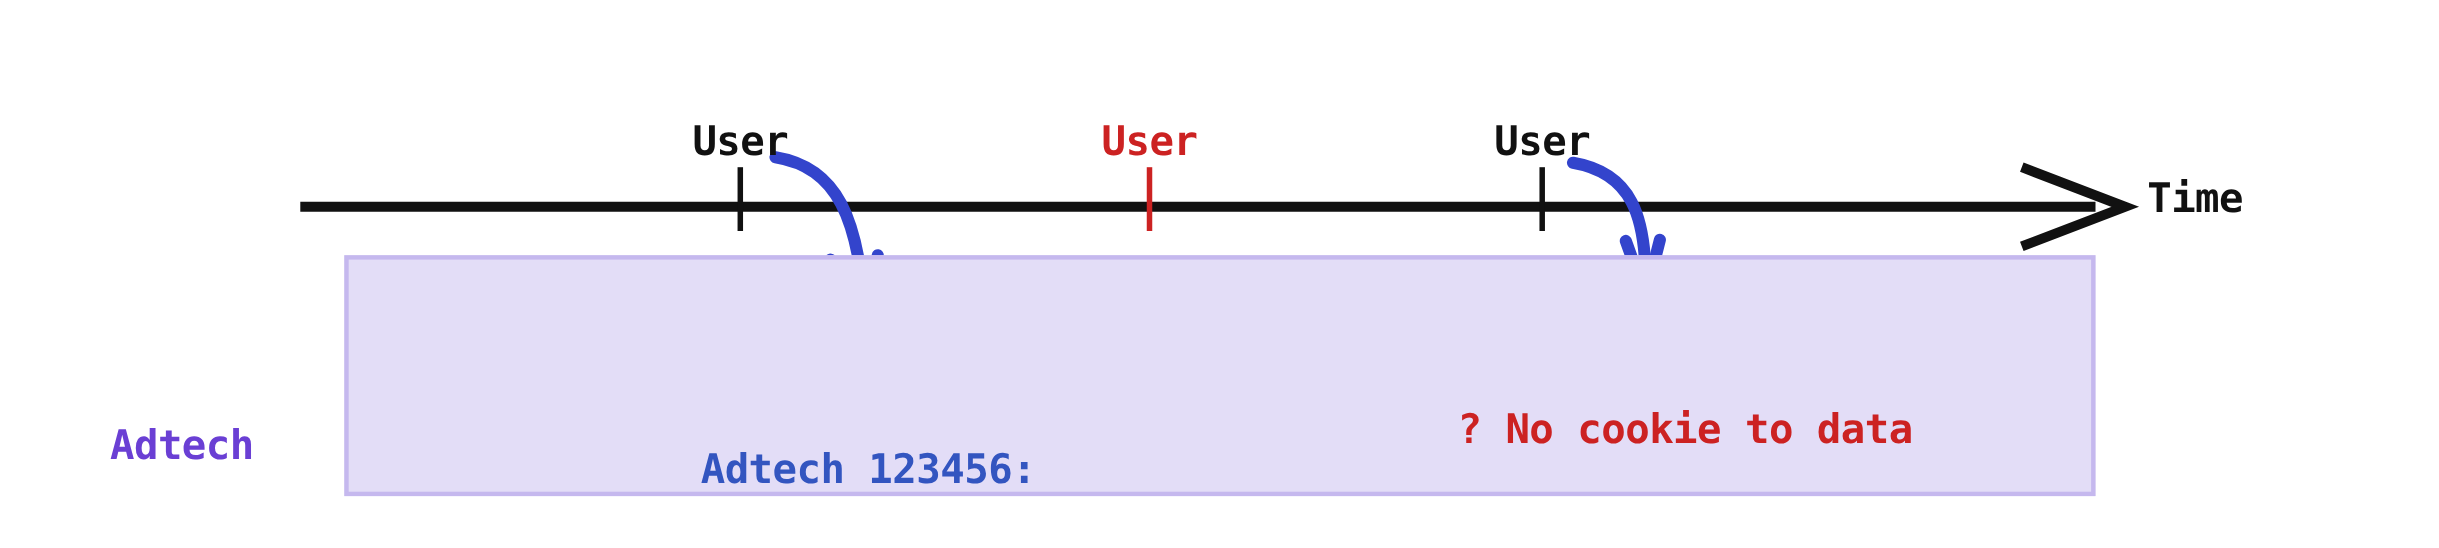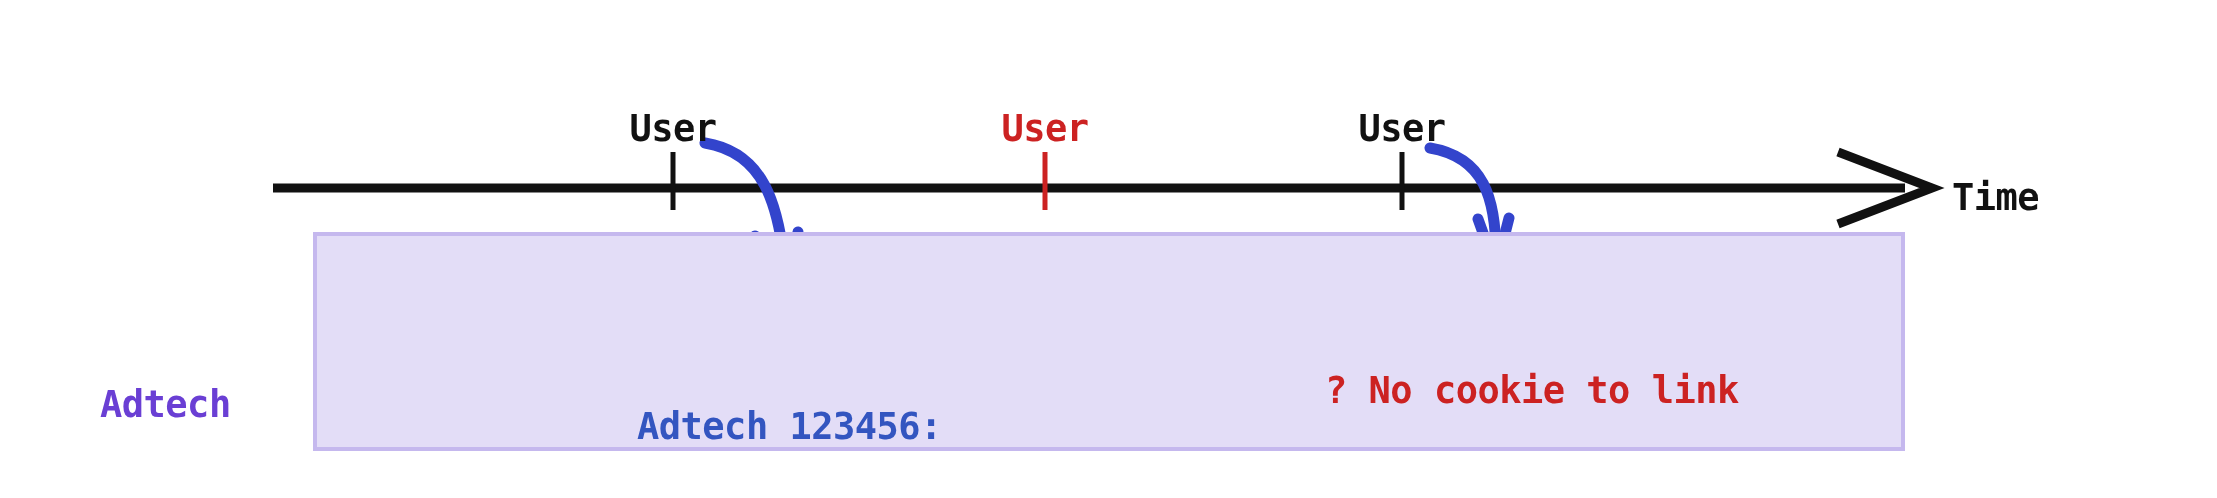--- a/index.html
+++ b/index.html
@@ -43,21 +43,21 @@
   .event-label.red   { color: #cc2222; }
 
   #label-click   { left: 373px;  top: 22px;  width: 600px; }
   #label-clear   { left: 745px;  top: 22px;  width: 600px; }
   #label-convert { left: 1102px; top: 22px;  width: 600px; }
 
   
   #time-caption {
     position: absolute;
     left: 1952px;
-    top: 176px;
+    top: 159px;
     font-family: "DejaVu Sans Mono", "Liberation Mono", monospace;
     font-size: 37px;
     font-weight: 700;
     color: #111111;
     letter-spacing: -0.5px;
     white-space: pre;
   }
 
   
   #server-box {
@@ -160,19 +160,19 @@
     <span class="ln">Adtech</span>
     
   </div>
 
   <div class="note" id="note-cookie">
     <span class="ln">Adtech 123456:</span>
     
   </div>
 
   <div class="note" id="note-nocookie">
-    <span class="ln">? No cookie to link</span>
+    <span class="ln">? No cookie to data</span>
     
     
     
   </div>
 
 </div>
 
 </body></html>

